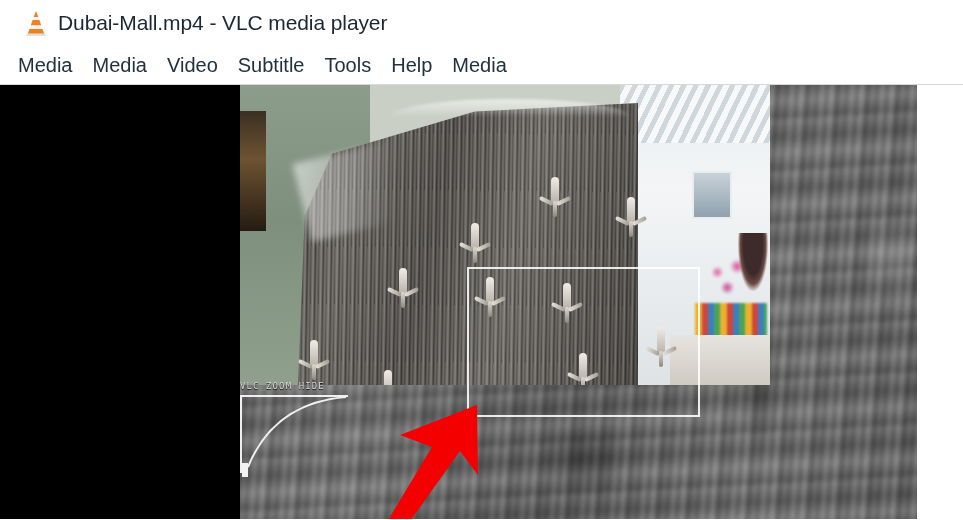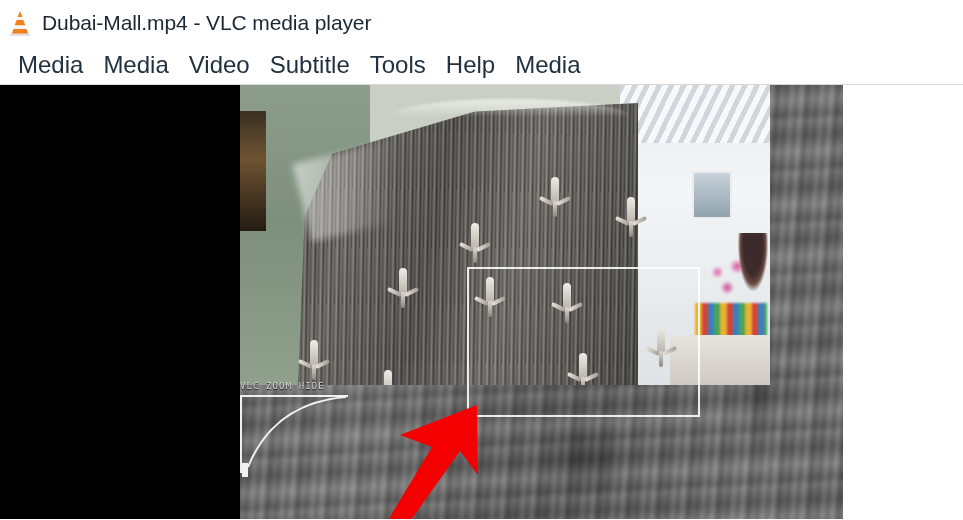--- a/index.html
+++ b/index.html
@@ -14,21 +14,21 @@
     font-family: "Liberation Sans", sans-serif;
     -webkit-font-smoothing: antialiased;
   }
 
   
   .titlebar {
     height: 45px;
     background: #ffffff;
     display: flex;
     align-items: center;
-    padding-left: 6px;
+    padding-left: 22px;
     box-sizing: border-box;
   }
   .vlc-logo {
     width: 28px;
     height: 28px;
     position: relative;
     flex: 0 0 auto;
     margin-right: 8px;
   }
   .title-text {
@@ -42,32 +42,32 @@
   .menubar {
     height: 40px;
     background: #ffffff;
     display: flex;
     align-items: center;
     padding-left: 8px;
     box-sizing: border-box;
     border-bottom: 1px solid #d8d8d8;
   }
   .menu-item {
-    font-size: 24px;
+    font-size: 20px;
     color: #22313f;
     padding: 0 10px;
     white-space: nowrap;
     cursor: default;
     line-height: 1;
   }
 
   
   .video-area {
     position: relative;
-    width: 843px;
+    width: 917px;
     height: 434px;
     background: #000000;
     overflow: hidden;
   }
 
   
   .magnified-layer {
     position: absolute;
     left: 240px;
     top: 0;

